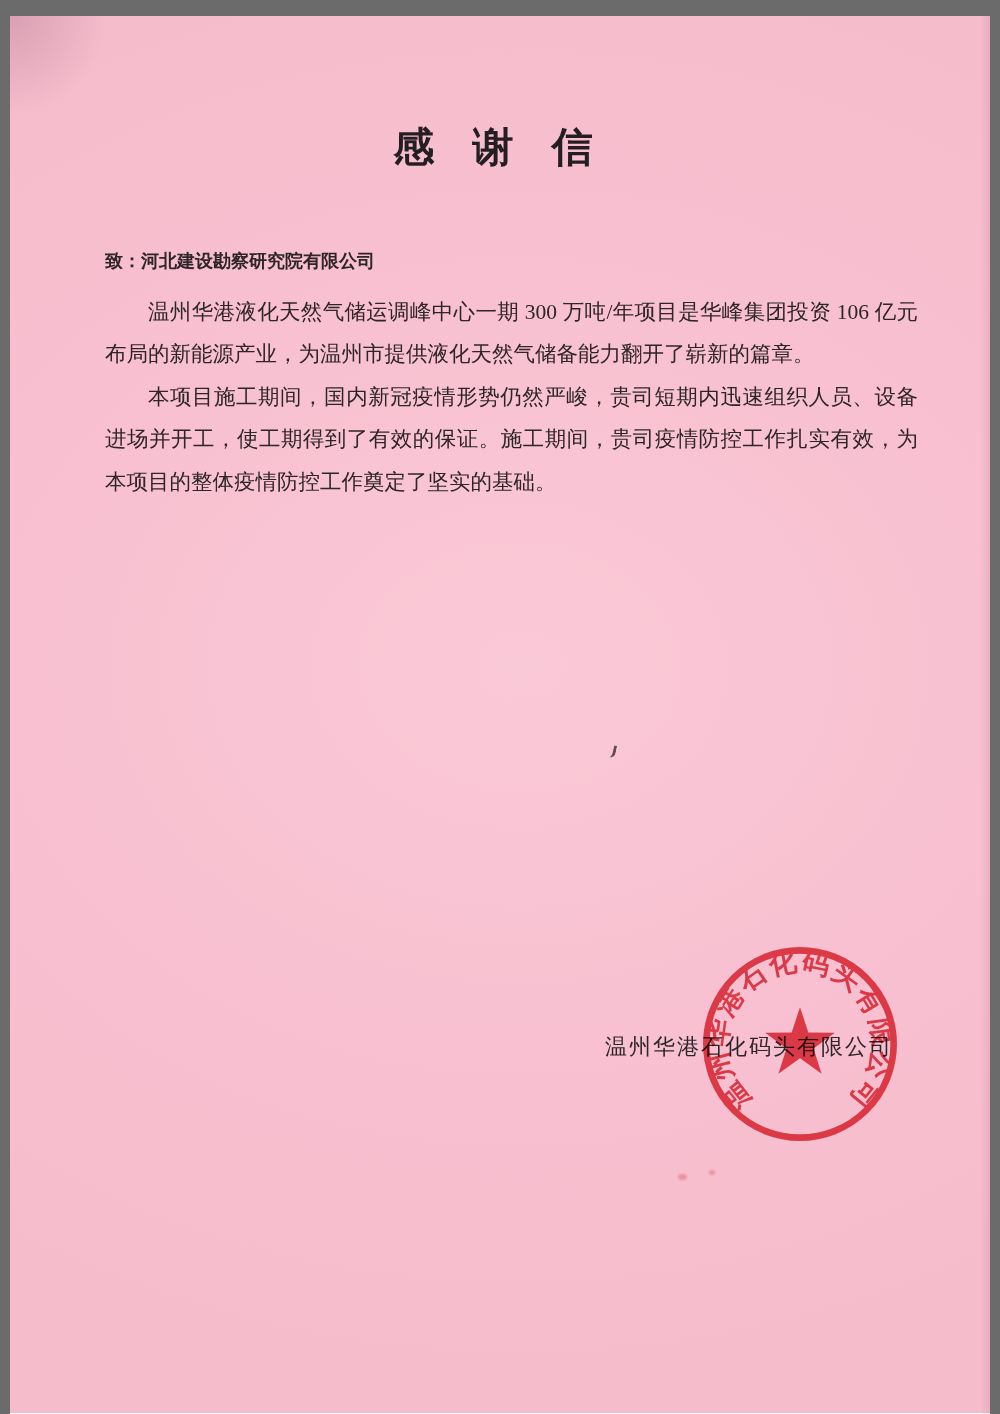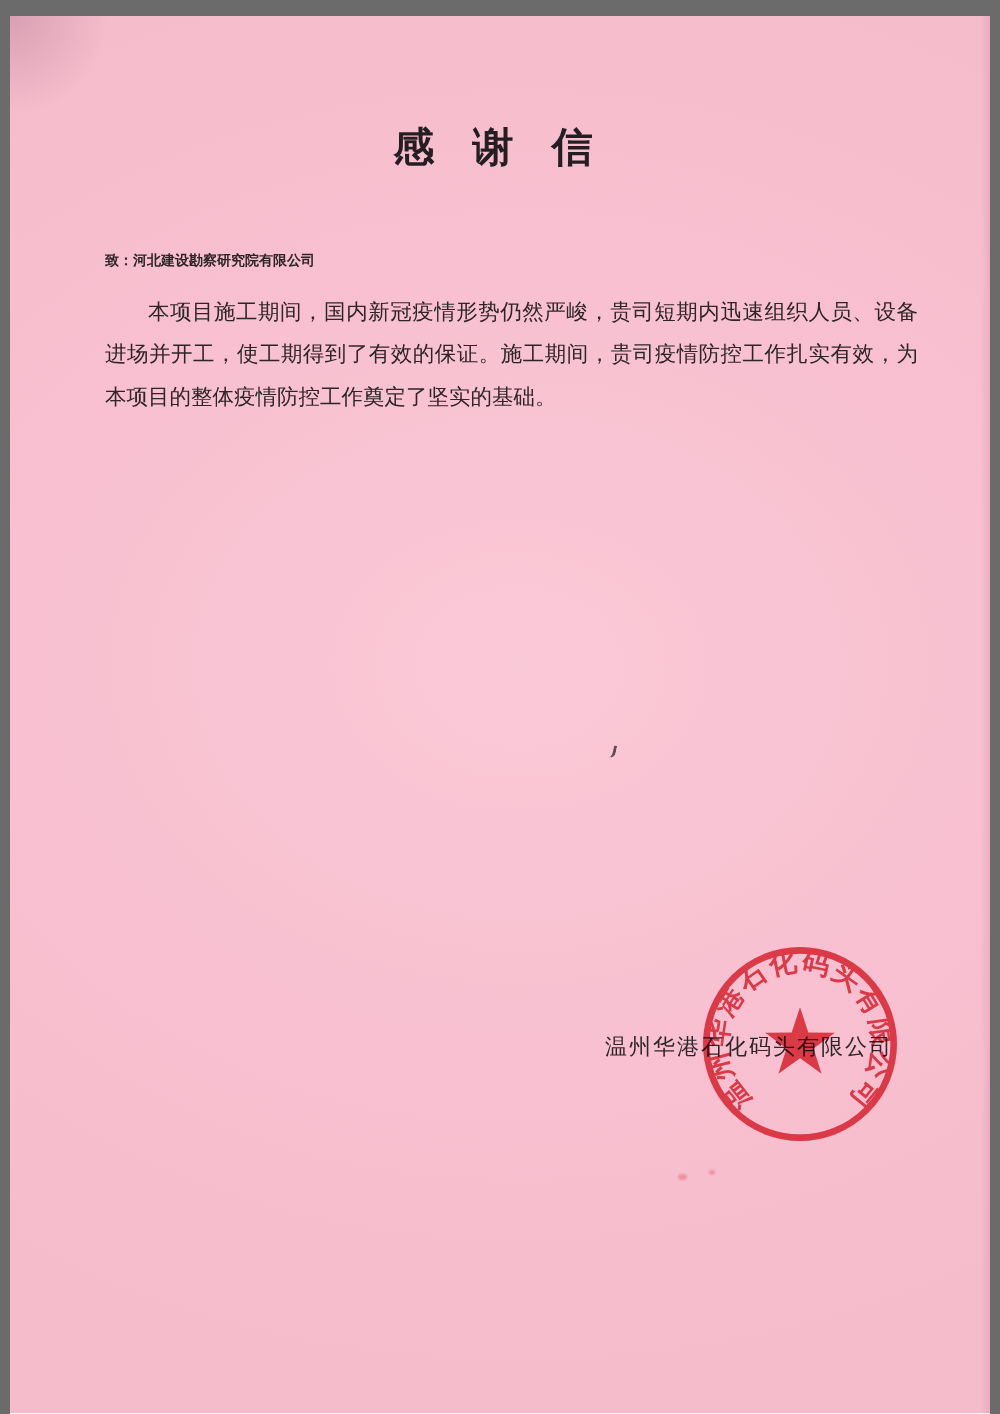--- a/index.html
+++ b/index.html
@@ -20,21 +20,21 @@
     font-size:41px;font-weight:bold;
     letter-spacing:14px;
     color:#241d22;
   }
   .content{
     position:absolute;top:224px;left:95px;width:813px;
     font-size:21.5px;line-height:42.6px;
     text-align:justify;
   }
   .salutation{
-    font-weight:bold;font-size:14px;
+    font-weight:bold;font-size:18px;
     margin:0 0 8px 0;
   }
   .content p{
     margin:0;
     text-indent:2em;
   }
   .signature{
     position:absolute;top:1018px;right:97px;
     text-align:right;
     font-size:22px;line-height:26px;
@@ -81,20 +81,21 @@
 </style>
 </head>
 <body>
 
 <div class="page">
 
   <div class="title">感 谢 信</div>
 
   <div class="content">
     <div class="salutation">致：河北建设勘察研究院有限公司</div>
+    <p>温州华港液化天然气储运调峰中心一期 300 万吨/年项目是华峰集团投资 106 亿元布局的新能源产业，为温州市提供液化天然气储备能力翻开了崭新的篇章。</p>
     <p>本项目施工期间，国内新冠疫情形势仍然严峻，贵司短期内迅速组织人员、设备进场并开工，使工期得到了有效的保证。施工期间，贵司疫情防控工作扎实有效，为本项目的整体疫情防控工作奠定了坚实的基础。</p>
   </div>
 
   <div class="signature">
     <div class="company">温州华港石化码头有限公司</div>
   </div>
 
   <svg class="seal" viewBox="0 0 220 220">
     <defs>
       <path id="sealArc" d="M 63.7 165.2 A 72 72 0 1 1 156.3 165.2" fill="none"></path>

